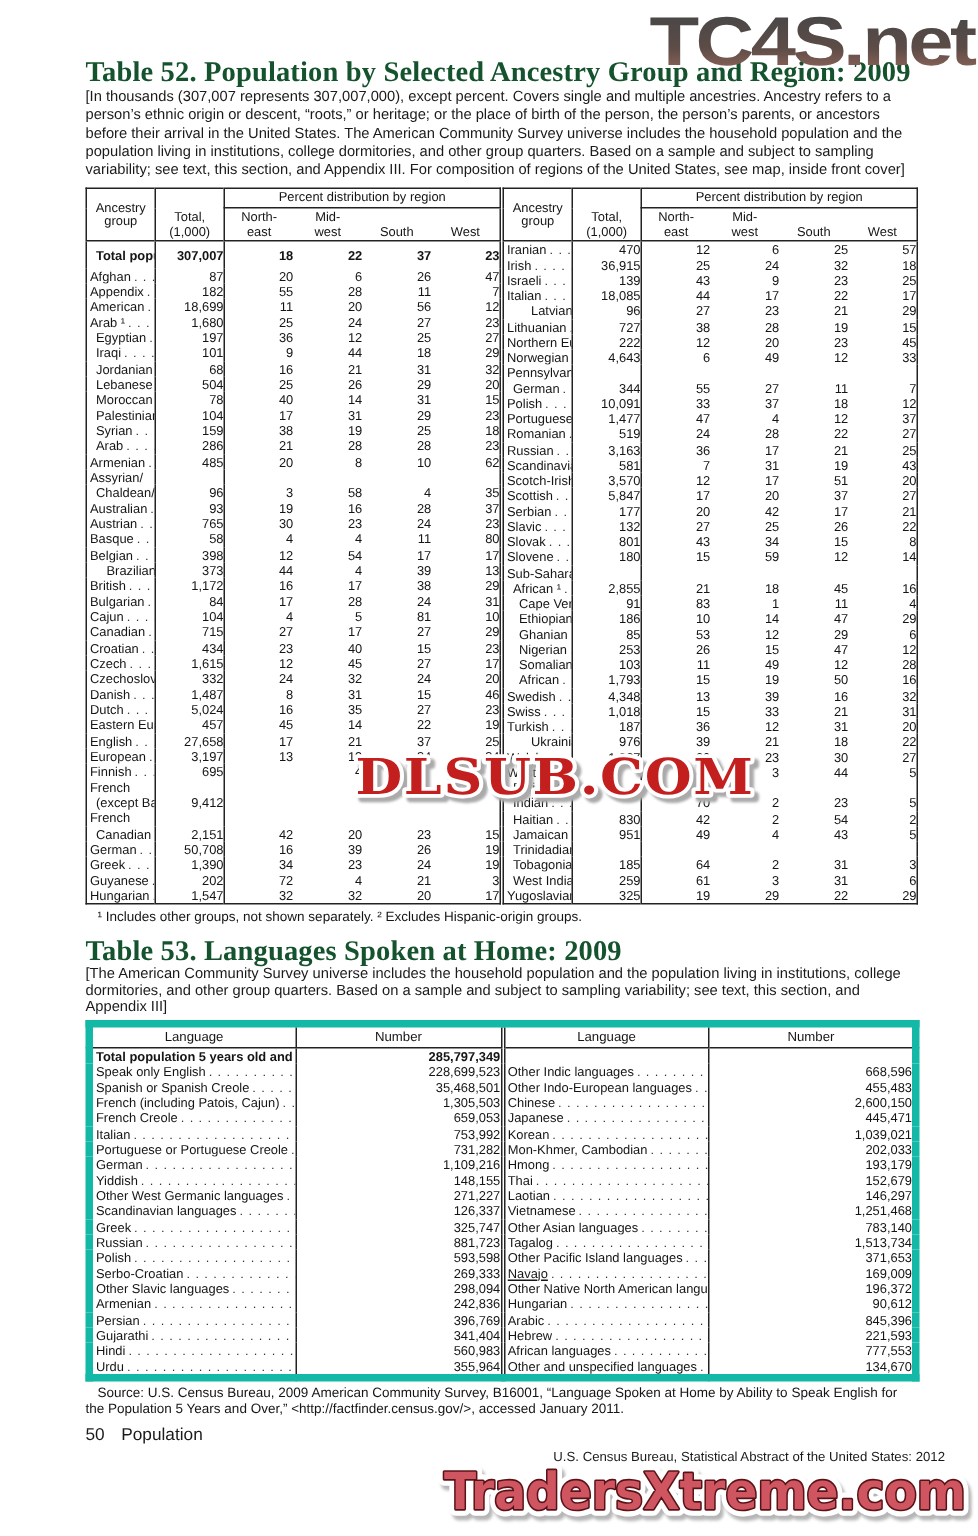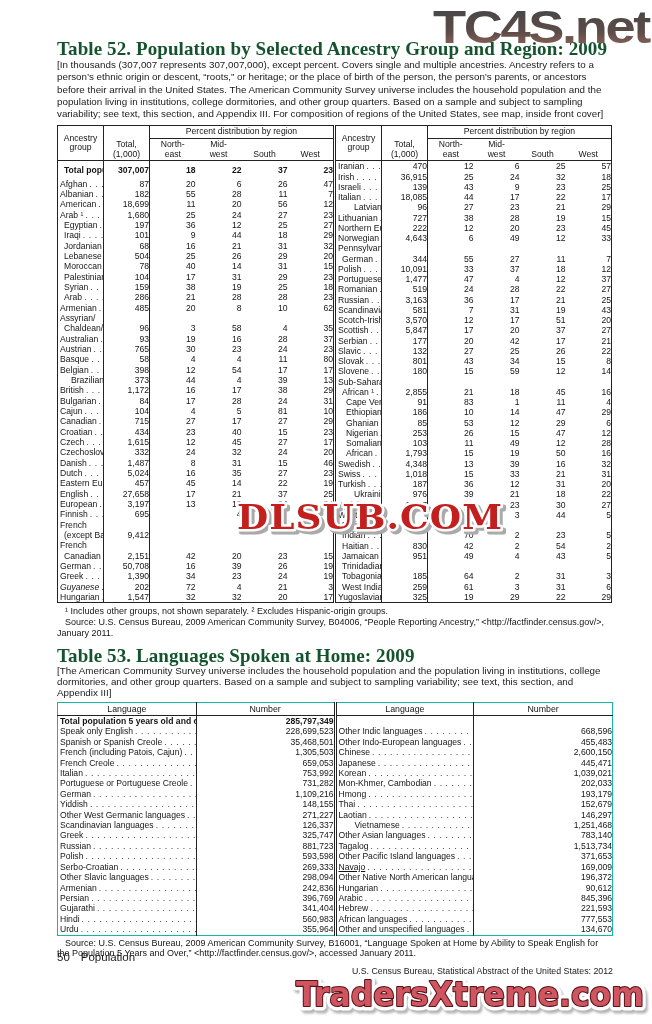--- a/index.html
+++ b/index.html
@@ -25,32 +25,32 @@
   td.vv{text-align:right;padding-right:7px;}
   tr.b{font-weight:bold;}
   tr.b td{padding-top:4px;padding-bottom:3px;}
   .lr{display:flex;overflow:hidden;padding-left:2px;}
   .nm{white-space:pre;}
   .dots{flex:1;overflow:hidden;white-space:nowrap;letter-spacing:0.6px;color:#333;padding-left:2px;}
   .fn{font-size:9px;line-height:10.6px;margin-top:3px;text-indent:8px;}
   .src{font-size:9px;line-height:10.6px;text-indent:8px;}
   
   table.lang{border-collapse:collapse;table-layout:fixed;width:556px;height:234px;
-             border:1px solid #14b8a6;font-size:8.6px;line-height:10.35px;margin-top:2px;}
+             border:5px solid #14b8a6;font-size:8.6px;line-height:10.35px;margin-top:2px;}
   table.lang th{font-weight:normal;font-size:8.8px;border-bottom:1px solid #222;padding:1px 2px;}
   table.lang td{padding:0;vertical-align:top;}
   .c-l1{overflow:hidden;}
   .c-n1{border-left:1px solid #222;text-align:right;padding-right:3px;}
   .c-l2{border-left:3px double #222;overflow:hidden;}
   .c-n2{border-left:1px solid #222;text-align:right;padding-right:3px;}
   th.c-n1,th.c-n2{text-align:center;}
   tr.b .nm{padding-left:8px;}
   
   .pagefoot{position:absolute;left:57px;top:951px;font-size:11.5px;color:#1a1a1a;display:flex;gap:11px;}
-  .credit{position:absolute;right:39px;top:966px;font-size:8.8px;color:#1a1a1a;}
+  .credit{position:absolute;right:22px;top:966px;font-size:8.8px;color:#1a1a1a;}
   
   .wm{position:absolute;pointer-events:none;}
   #wm-top{right:0;top:0;}
   #wm-mid{left:232px;top:496px;}
   #wm-bot{left:291px;top:968px;}
 </style>
 </head>
 <body>
 
 <div class="page">
@@ -101,21 +101,21 @@
                 </td>
                 <td class="tot">87</td>
                 <td class="vv">20</td>
                 <td class="vv">6</td>
                 <td class="vv">26</td>
                 <td class="vv">47</td>
               </tr>
               <tr>
                 <td class="lbl ">
                   <div class="lr">
-                    <span class="nm" style="padding-left: 0px;">Albanian</span>
+                    <span class="nm" style="padding-left: 0px;">Appendix</span>
                     <span class="dots">. . . . . . . . . . . . . . . . . . . . . . . . . . . . . . . . . . . . . . . . . . . . . . . . . . . . . . . . . . . . . . . . . . . . . . </span>
                   </div>
                 </td>
                 <td class="tot">182</td>
                 <td class="vv">55</td>
                 <td class="vv">28</td>
                 <td class="vv">11</td>
                 <td class="vv">7</td>
               </tr>
               <tr>
@@ -587,21 +587,21 @@
                 </td>
                 <td class="tot">1,390</td>
                 <td class="vv">34</td>
                 <td class="vv">23</td>
                 <td class="vv">24</td>
                 <td class="vv">19</td>
               </tr>
               <tr>
                 <td class="lbl ">
                   <div class="lr">
-                    <span class="nm" style="padding-left: 0px; font-style: italic;">Guyanese</span>
+                    <span class="nm" style="padding-left: 0px;">Guyanese</span>
                     <span class="dots">. . . . . . . . . . . . . . . . . . . . . . . . . . . . . . . . . . . . . . . . . . . . . . . . . . . . . . . . . . . . . . . . . . . . . . </span>
                   </div>
                 </td>
                 <td class="tot">202</td>
                 <td class="vv">72</td>
                 <td class="vv">4</td>
                 <td class="vv">21</td>
                 <td class="vv">3</td>
               </tr>
               <tr>
@@ -1182,21 +1182,20 @@
                 <td class="vv">29</td>
                 <td class="vv">22</td>
                 <td class="vv">29</td>
               </tr>
             </tbody>
           </table>
         </div>
     </div>
 
     <div class="fn">¹ Includes other groups, not shown separately.  ² Excludes Hispanic-origin groups.</div>
-    <div class="src">Source: U.S. Census Bureau, 2009 American Community Survey, B04006, “People Reporting Ancestry,” &lt;http://factfinder.census.gov/&gt;, January 2011.</div>
 
     <h1 class="tbl-title" style="margin-top:9px;">Table 53. Languages Spoken at Home: 2009</h1>
     <p class="tbl-note" style="line-height:10.8px;margin-bottom:3px;">[The American Community Survey universe includes the household population and the population living in institutions, college dormitories, and other group quarters. Based on a sample and subject to sampling variability; see text, this section, and Appendix III]</p>
 
     <div id="lang-host">
         <table class="lang">
           <thead>
             <tr>
               <th class="c-l1">Language</th>
               <th class="c-n1">Number</th>
@@ -1362,21 +1361,21 @@
             <tr>
               <td class="c-l1 ">
                 <div class="lr">
                   <span class="nm" style="padding-left: 0px;">Scandinavian languages</span>
                   <span class="dots">. . . . . . . . . . . . . . . . . . . . . . . . . . . . . . . . . . . . . . . . . . . . . . . . . . . . . . . . . . . . . . . . . . . . . . </span>
                 </div>
               </td>
               <td class="c-n1">126,337</td>
               <td class="c-l2 ">
                 <div class="lr">
-                  <span class="nm" style="padding-left: 16px; text-align: right;">Vietnamese</span>
+                  <span class="nm" style="padding-left: 0px; text-align: right;">Vietnamese</span>
                   <span class="dots">. . . . . . . . . . . . . . . . . . . . . . . . . . . . . . . . . . . . . . . . . . . . . . . . . . . . . . . . . . . . . . . . . . . . . . </span>
                 </div>
               </td>
               <td class="c-n2">1,251,468</td>
             </tr>
             <tr>
               <td class="c-l1 ">
                 <div class="lr">
                   <span class="nm" style="padding-left: 0px;">Greek</span>
                   <span class="dots">. . . . . . . . . . . . . . . . . . . . . . . . . . . . . . . . . . . . . . . . . . . . . . . . . . . . . . . . . . . . . . . . . . . . . . </span>

